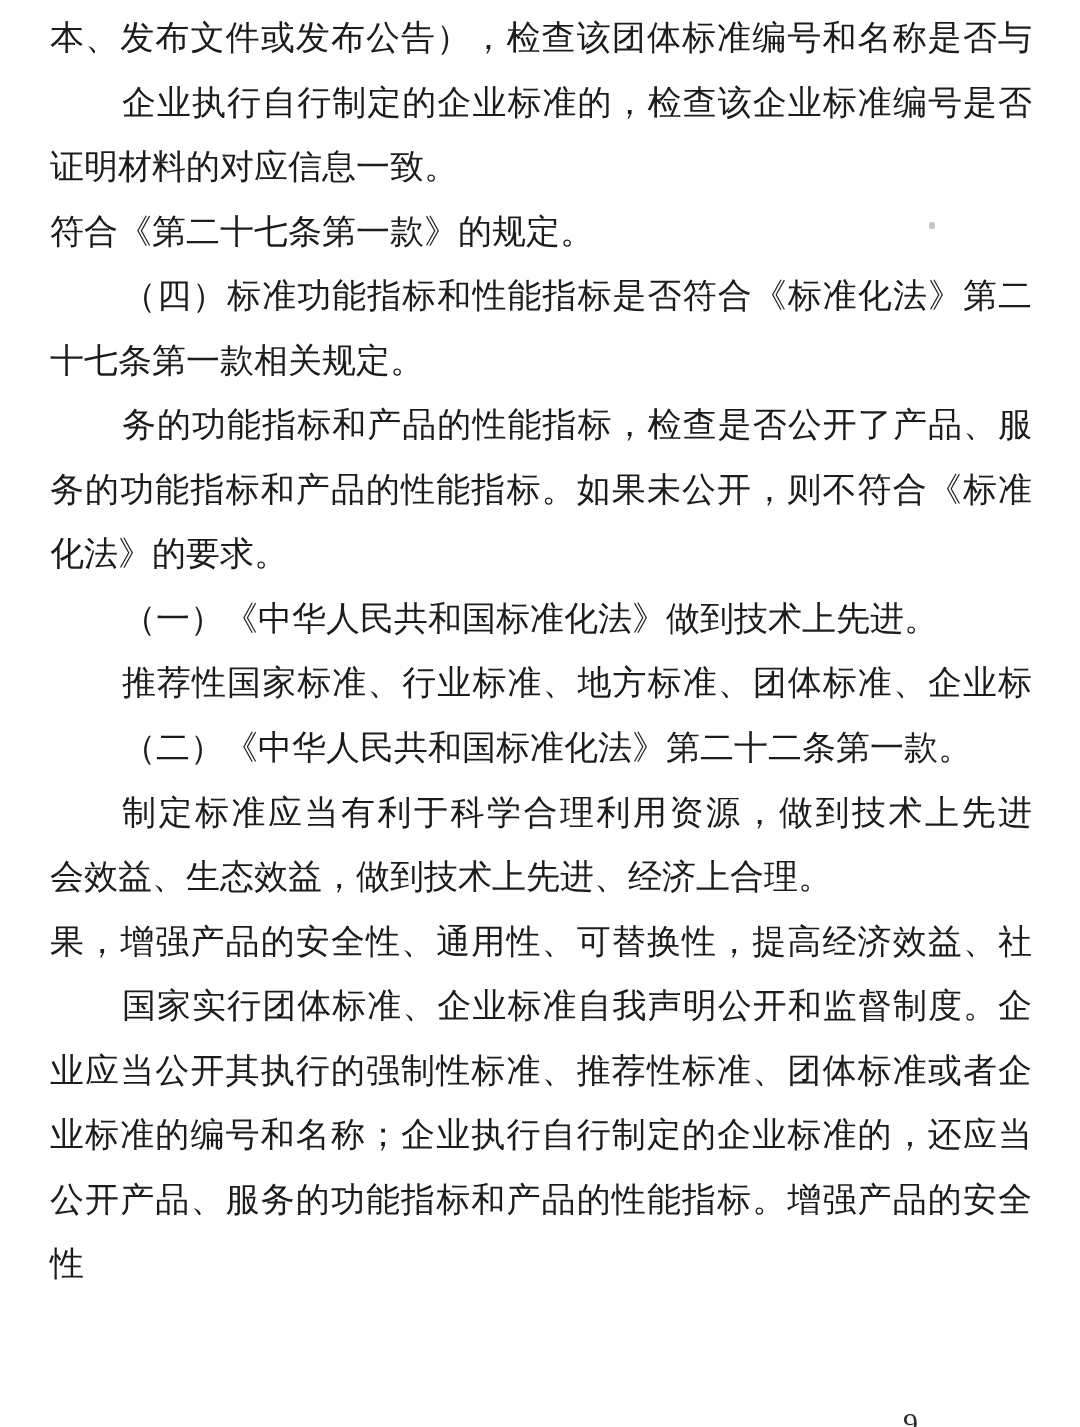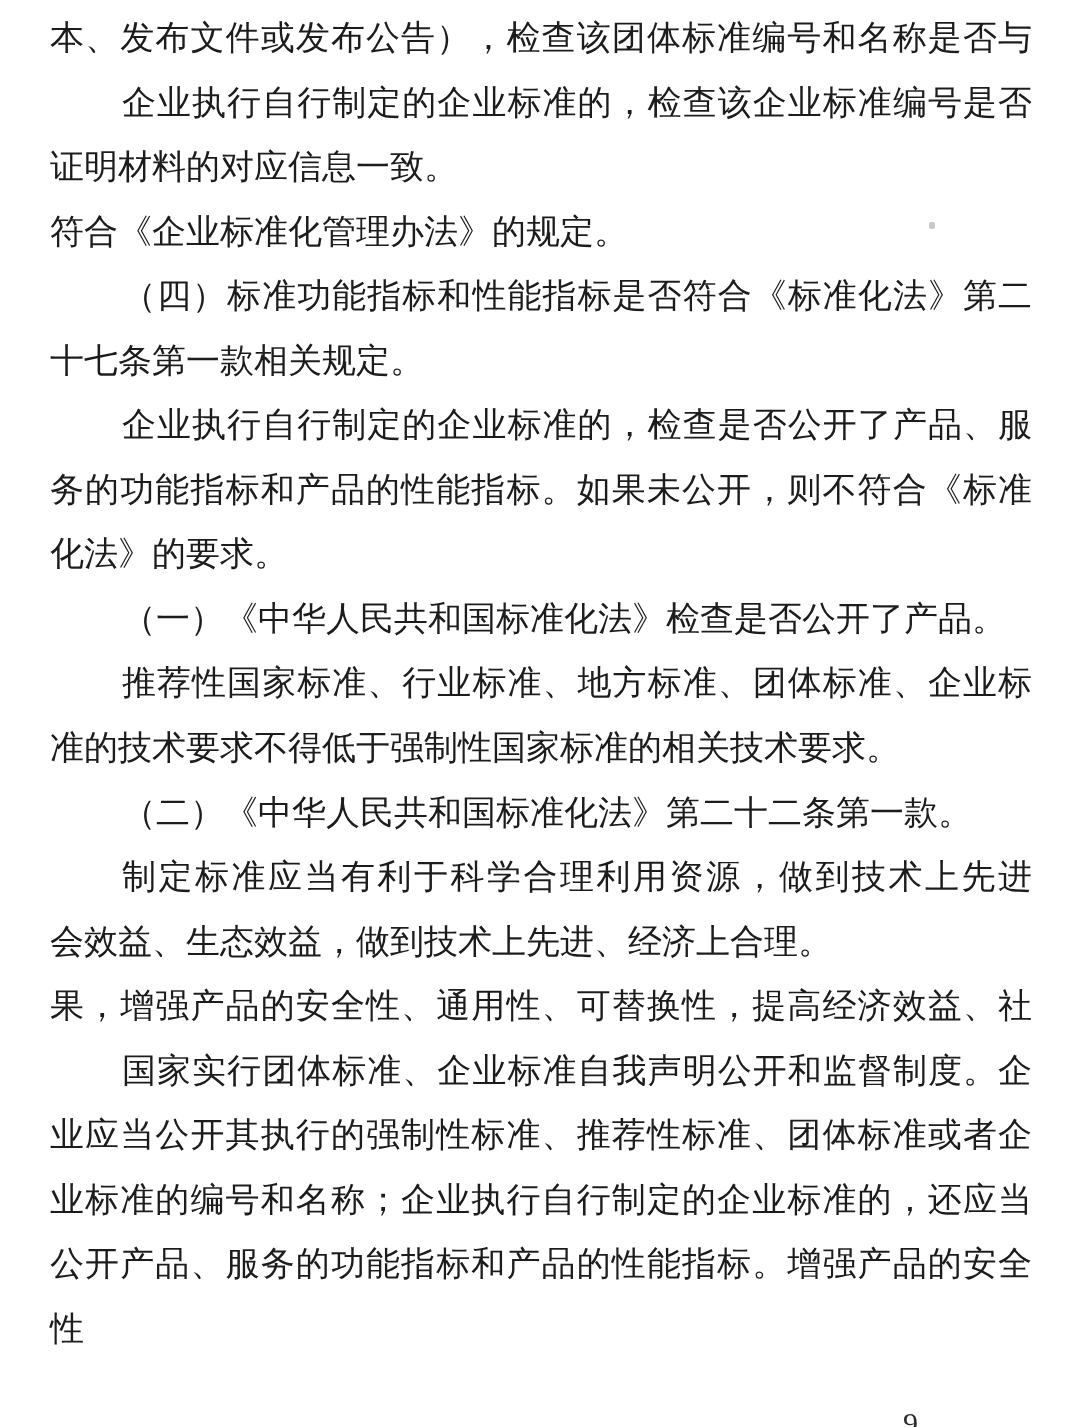--- a/index.html
+++ b/index.html
@@ -71,29 +71,28 @@
   }
 </style>
 </head>
 <body>
 
 <div class="page">
   <div class="content">
     <p class="line fill">本、发布文件或发布公告），检查该团体标准编号和名称是否与</p>
     <p class="line indent fill">企业执行自行制定的企业标准的，检查该企业标准编号是否</p>
     <p class="line">证明材料的对应信息一致。</p>
-    <p class="line">符合《企业标准化管理办法》的规定。</p>
+    <p class="line">符合《第二十七条第一款》的规定。</p>
     <p class="line indent fill">（四）标准功能指标和性能指标是否符合《标准化法》第二</p>
     <p class="line">十七条第一款相关规定。</p>
-    <p class="line indent fill">企业执行自行制定的企业标准的，检查是否公开了产品、服</p>
+    <p class="line indent fill">务的功能指标和产品的性能指标，检查是否公开了产品、服</p>
     <p class="line fill">务的功能指标和产品的性能指标。如果未公开，则不符合《标准</p>
     <p class="line">化法》的要求。</p>
-    <p class="line indent">（一）《中华人民共和国标准化法》检查是否公开了产品。</p>
+    <p class="line indent">（一）《中华人民共和国标准化法》做到技术上先进。</p>
     <p class="line indent fill">推荐性国家标准、行业标准、地方标准、团体标准、企业标</p>
-    <p class="line">准的技术要求不得低于强制性国家标准的相关技术要求。</p>
     <p class="line indent">（二）《中华人民共和国标准化法》第二十二条第一款。</p>
     <p class="line indent fill">制定标准应当有利于科学合理利用资源，做到技术上先进</p>
     <p class="line">会效益、生态效益，做到技术上先进、经济上合理。</p>
     <p class="line fill">果，增强产品的安全性、通用性、可替换性，提高经济效益、社</p>
     <p class="line indent fill">国家实行团体标准、企业标准自我声明公开和监督制度。企</p>
     <p class="line fill">业应当公开其执行的强制性标准、推荐性标准、团体标准或者企</p>
     <p class="line fill">业标准的编号和名称；企业执行自行制定的企业标准的，还应当</p>
     <p class="line fill">公开产品、服务的功能指标和产品的性能指标。增强产品的安全性</p>
   </div>
 

